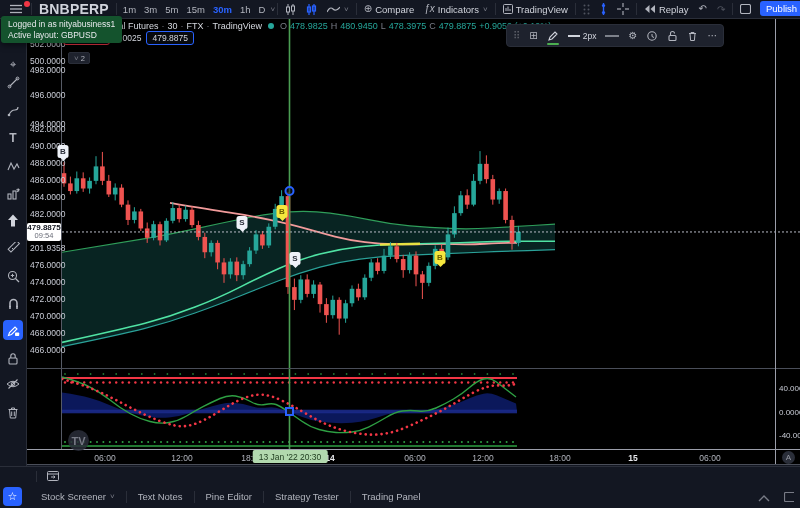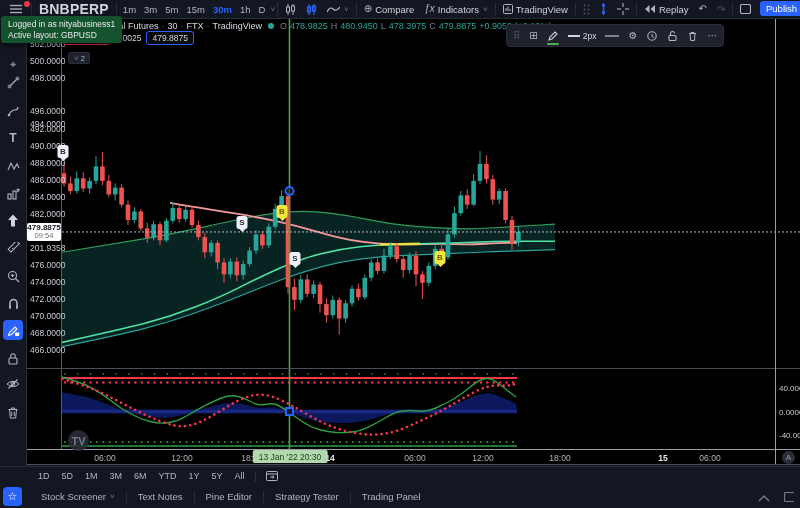--- a/index.html
+++ b/index.html
@@ -458,22 +458,22 @@
 
   <div class="vsep" style="left:61px;"></div>
   <div class="axline" style="left:775px;top:18px;width:1px;height:447px;"></div>
   <div class="panediv"></div>
   <div class="axline" style="left:0;top:449px;width:800px;height:1px;"></div>
   <div class="axline" style="left:0;top:464px;width:800px;height:1px;background:#4a4e59;"></div>
 
   <div id="priceLabels">
       <div class="pricelab" style="top: 44px;">502.0000</div>
       <div class="pricelab" style="top: 61px;">500.0000</div>
-      <div class="pricelab" style="top: 78px;">498.0000</div>
-      <div class="pricelab" style="top: 111px;">496.0000</div>
+      <div class="pricelab" style="top: 70px;">498.0000</div>
+      <div class="pricelab" style="top: 95px;">496.0000</div>
       <div class="pricelab" style="top: 124px;">494.0000</div>
       <div class="pricelab" style="top: 129px;">492.0000</div>
       <div class="pricelab" style="top: 146px;">490.0000</div>
       <div class="pricelab" style="top: 163px;">488.0000</div>
       <div class="pricelab" style="top: 180px;">486.0000</div>
       <div class="pricelab" style="top: 197px;">484.0000</div>
       <div class="pricelab" style="top: 214px;">482.0000</div>
       <div class="pricelab" style="top: 248px;">201.9358</div>
       <div class="pricelab" style="top: 265px;">476.0000</div>
       <div class="pricelab" style="top: 282px;">474.0000</div>
@@ -495,21 +495,21 @@
 
   <div class="timeaxis">
     <div id="timeTicks">
         <div class="ticklab" style="left: 105px;">06:00</div>
         <div class="ticklab" style="left: 182px;">12:00</div>
         <div class="ticklab" style="left: 252px;">18:00</div>
         <div class="ticklab major" style="left: 330px;">14</div>
         <div class="ticklab" style="left: 415px;">06:00</div>
         <div class="ticklab" style="left: 483px;">12:00</div>
         <div class="ticklab" style="left: 560px;">18:00</div>
-        <div class="ticklab major" style="left: 633px; margin-left: 30px;">15</div>
+        <div class="ticklab major" style="left: 633px;">15</div>
         <div class="ticklab" style="left: 710px;">06:00</div>
       </div>
     <div class="crosslab" id="crossLab" style="left: 290px;">13 Jan '22   20:30</div>
     <div class="axbadge" style="left:12px;top:1.5px;">2</div>
     <div class="axbadge" style="left:782px;top:1.5px;">A</div>
   </div>
 
   <div class="legend1">
     <span class="lg-desc">BNB Perpetual Futures</span>
     <span class="lg-dim">·</span>
@@ -812,31 +812,20 @@
     </span>
     <span class="lt-ico" style="top:384px;">
       <svg width="12" height="13" viewBox="0 0 12 13">
           <path d="M1.5 3.5 H10.5 M4.5 3.5 V2 H7.5 V3.5 M2.5 3.5 L3.3 12 H8.7 L9.5 3.5 M4.7 5.5 V10 M7.3 5.5 V10" fill="none" stroke="#b2b5be" stroke-width="1"></path>
         </svg>
     </span>
   </div>
 
   <div class="statusrow">
     <span style="width:32px;"></span>
-    <span id="ranges" style="display:flex;align-items:center;">
-        <span class="rangebtn">1D</span>
-        <span class="rangebtn">5D</span>
-        <span class="rangebtn">1M</span>
-        <span class="rangebtn">3M</span>
-        <span class="rangebtn">6M</span>
-        <span class="rangebtn">YTD</span>
-        <span class="rangebtn">1Y</span>
-        <span class="rangebtn">5Y</span>
-        <span class="rangebtn">All</span>
-      </span>
     <span class="sr-sep"></span>
     <span class="rangebtn">
       <svg width="12" height="11" viewBox="0 0 12 11">
           <rect x="0.5" y="1.5" width="11" height="9" rx="1" fill="none" stroke="#b2b5be" stroke-width="1"></rect>
           <line x1="0.5" y1="4" x2="11.5" y2="4" stroke="#b2b5be" stroke-width="1"></line>
           <path d="M4 7 H8 M8 7 L6.5 5.7 M8 7 L6.5 8.3" stroke="#b2b5be" stroke-width="1" fill="none"></path>
         </svg>
     </span>
   </div>
 

